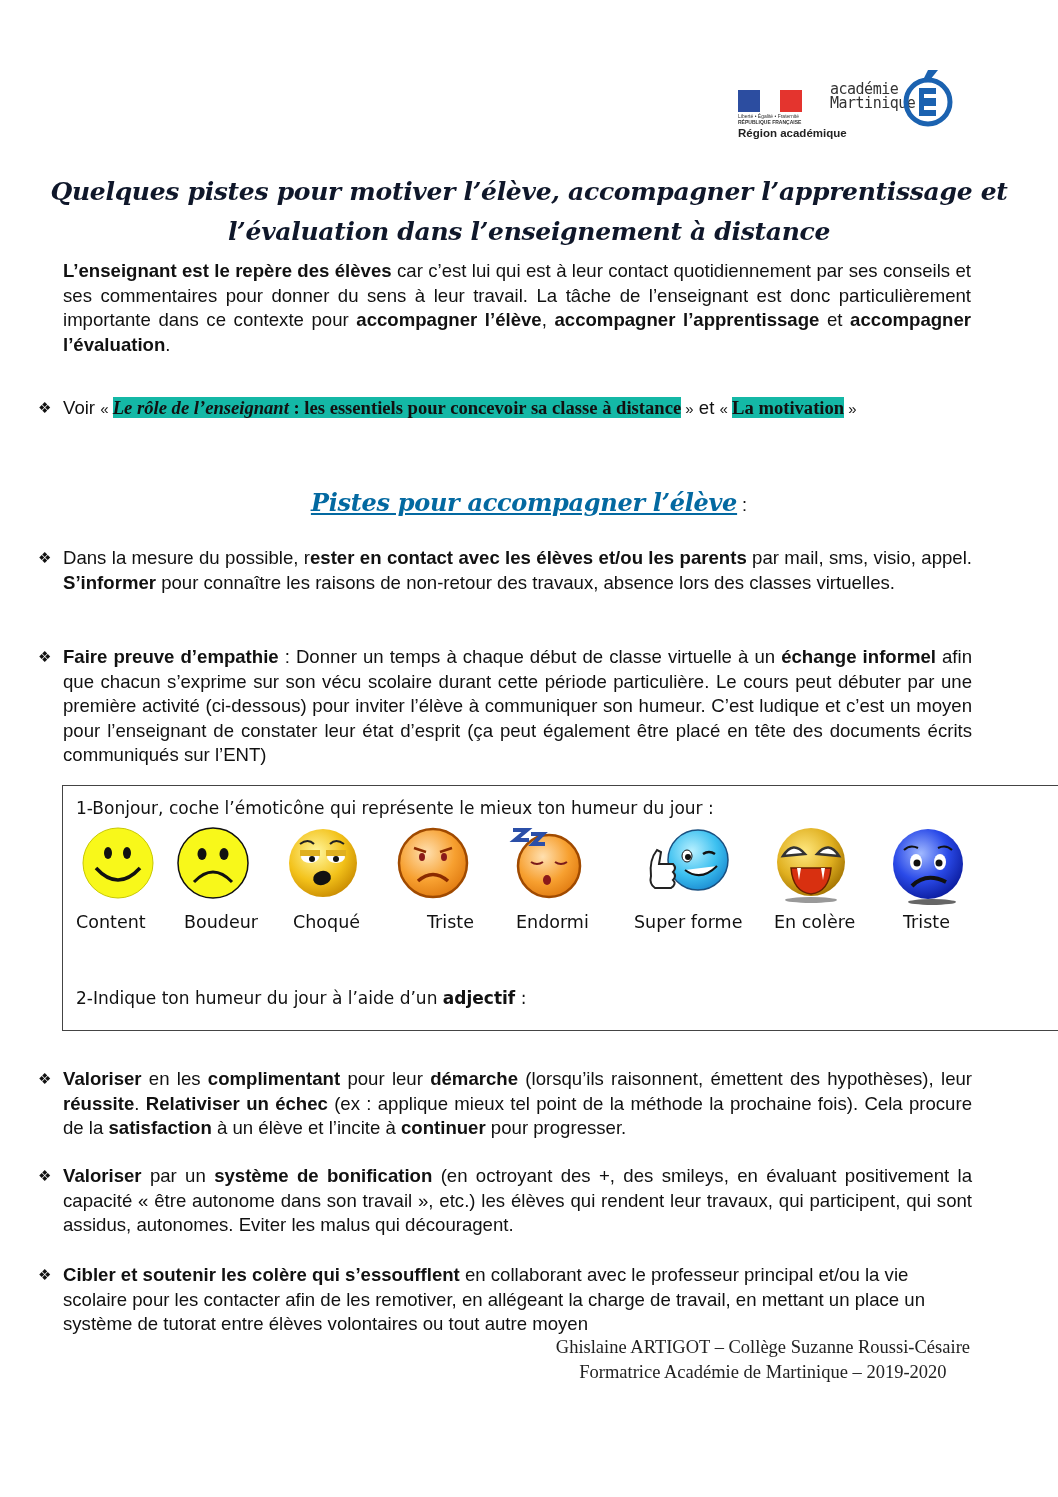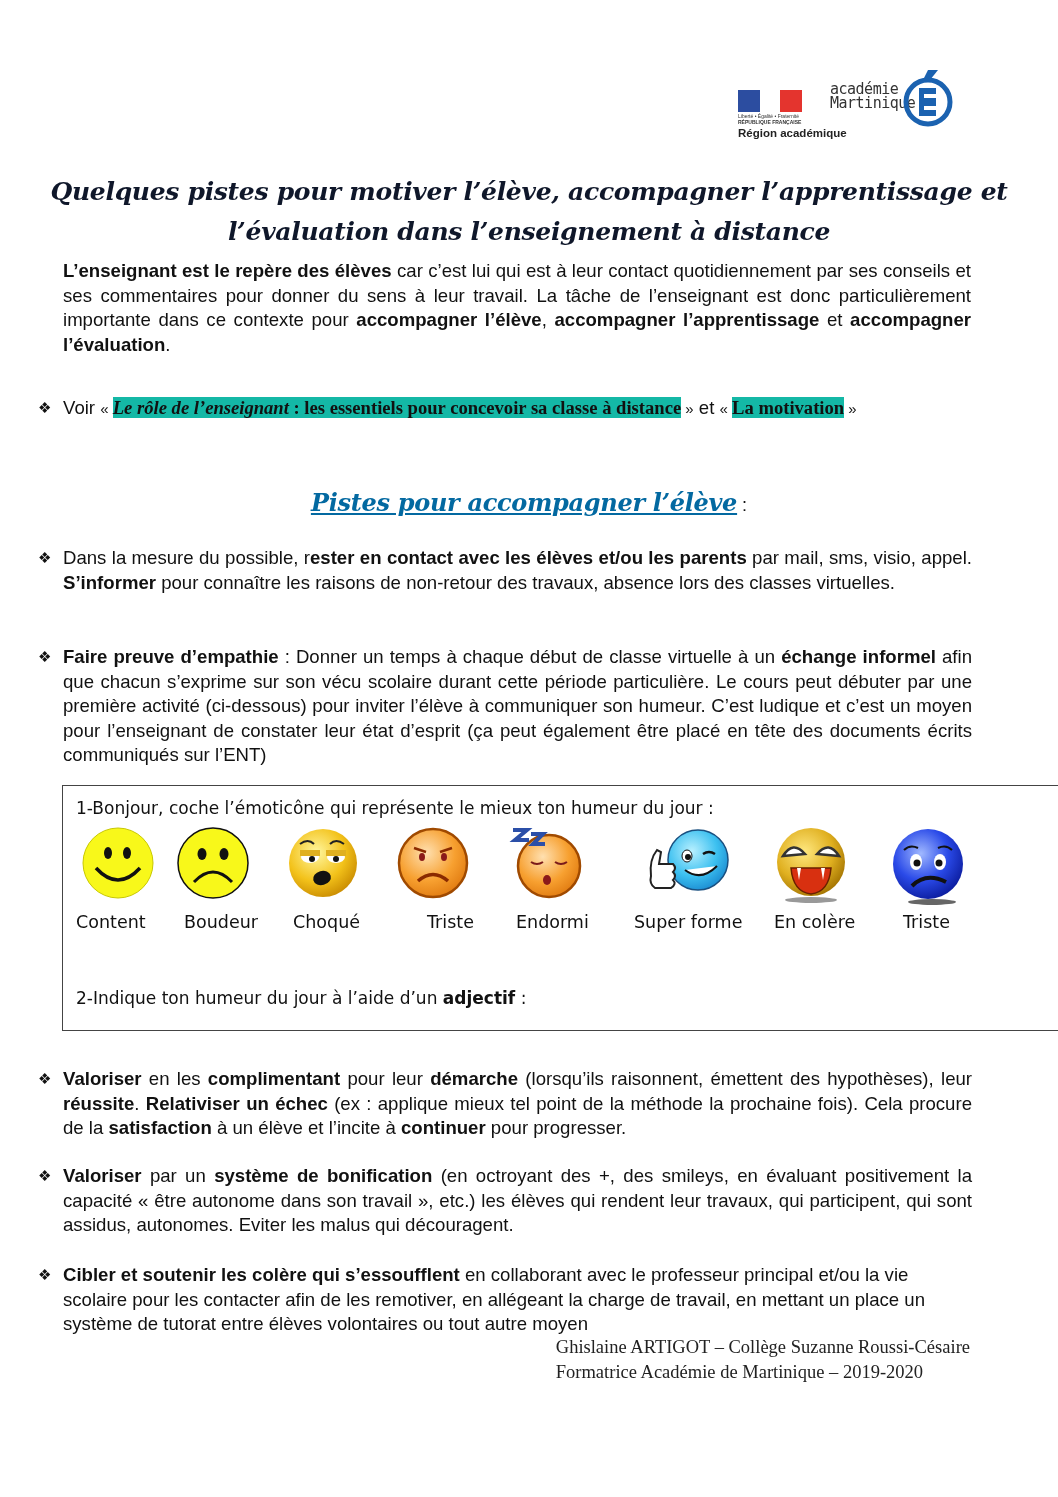--- a/index.html
+++ b/index.html
@@ -37,21 +37,21 @@
   .q { font-size: 15px; }
 
   
   #mood-box { left: 62px; top: 785px; width: 1044px; height: 246px; border: 1.5px solid #444; box-sizing: border-box; }
   .box-q { position:absolute; left:13px; font-size:18.6px; line-height:24px; font-family:"DejaVu Sans", sans-serif; font-size:17px; }
   .emo { position:absolute; top: 40px; width: 110px; text-align:center; }
   .emo svg { display:block; margin: 0 auto; }
   .emo-label { position:absolute; top: 126px; font-family:"DejaVu Sans", sans-serif; font-size: 17.5px; white-space: nowrap; }
 
   
-  .sig { right: 88px; text-align: left; font-family: "Liberation Serif", serif; font-size: 18.5px; line-height: 25px; color: #222; }
+  .sig { right: 88px; text-align: center; font-family: "Liberation Serif", serif; font-size: 18.5px; line-height: 25px; color: #222; }
 </style>
 </head>
 <body>
 
 <div id="logo" class="abs">
   <div class="flag">
     <div class="blue"></div>
       <div class="white"></div>
       <div class="red"></div>
   </div>

